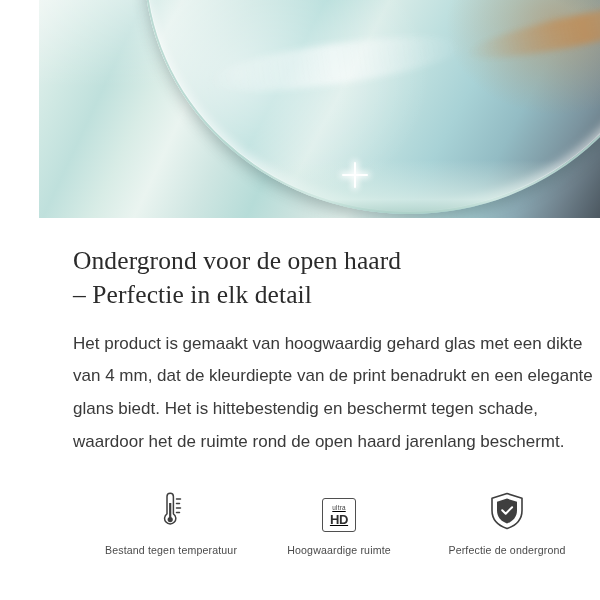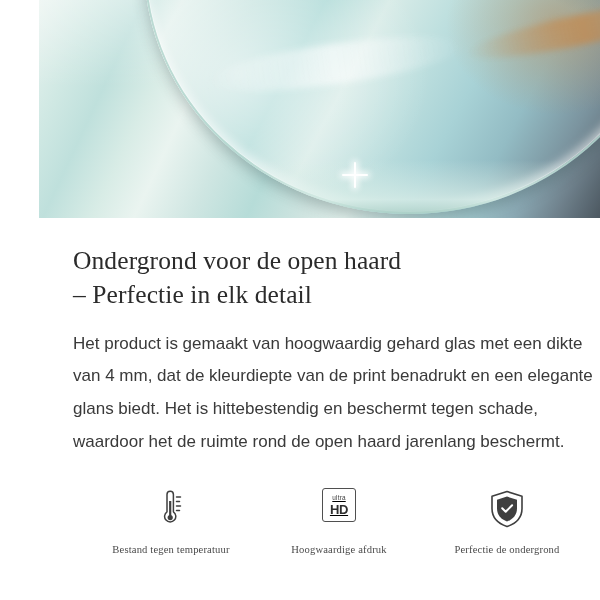--- a/index.html
+++ b/index.html
@@ -165,31 +165,30 @@
   .feature {
     display: flex;
     flex-direction: column;
     align-items: center;
     justify-content: flex-start;
     padding-top: 8px;
   }
   .feature-icon {
     height: 44px;
     display: flex;
-    align-items: flex-start;
+    align-items: flex-end;
     justify-content: center;
     margin-bottom: 12px;
     text-decoration: underline;
   }
   .feature-label {
     font-size: 10.6px;
     color: #4a4a4a;
     text-align: center;
     letter-spacing: .15px;
-    font-family: Liberation Serif, serif;
   }
   .ultrahd {
     width: 34px; height: 34px;
     border: 1.6px solid #4f4f4f;
     border-radius: 3px;
     display: flex;
     flex-direction: column;
     align-items: center;
     justify-content: center;
     line-height: 1;
@@ -246,21 +245,21 @@
         <div class="feature-label">Bestand tegen temperatuur</div>
       </div>
 
       <div class="feature">
         <div class="feature-icon">
           <div class="ultrahd">
             <span class="u-small">ultra</span>
             <span class="u-big">HD</span>
           </div>
         </div>
-        <div class="feature-label">Hoogwaardige afdruk</div>
+        <div class="feature-label">Hoogwaardige ruimte</div>
       </div>
 
       <div class="feature">
         <div class="feature-icon">
           <svg width="38" height="42" viewBox="0 0 38 42">
             <path d="M19 3.5 34 8.2v12.4c0 9.1-6.3 15.1-15 18-8.7-2.9-15-8.9-15-18V8.2z" fill="none" stroke="#3f3f3f" stroke-width="1.6" stroke-linejoin="round"></path>
             <path d="M19 8.6 29 11.7v8.8c0 6.5-4.3 10.9-10 13-5.7-2.1-10-6.5-10-13v-8.8z" fill="#3f3f3f"></path>
             <path d="m14.2 20.2 3.5 3.6 6.4-6.6" fill="none" stroke="#ffffff" stroke-width="2" stroke-linecap="round" stroke-linejoin="round"></path>
           </svg>
         </div>

